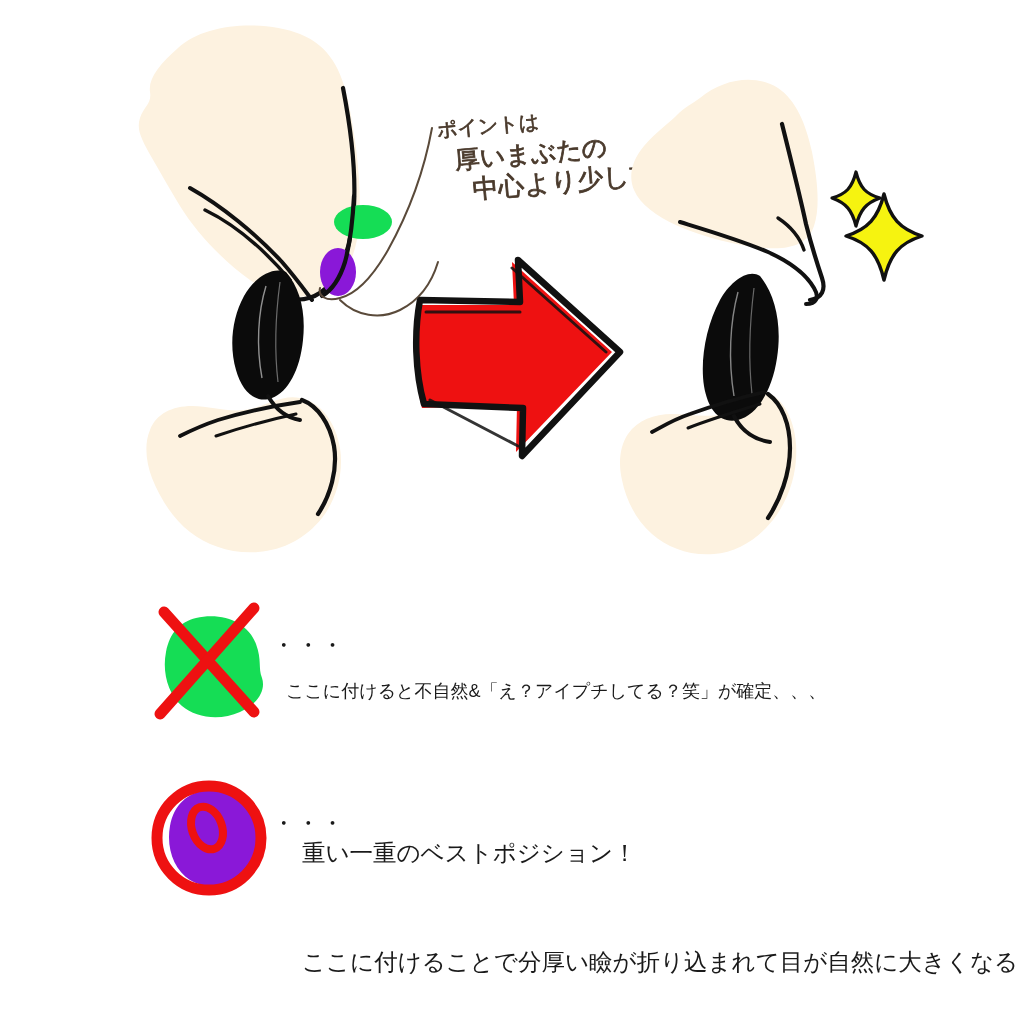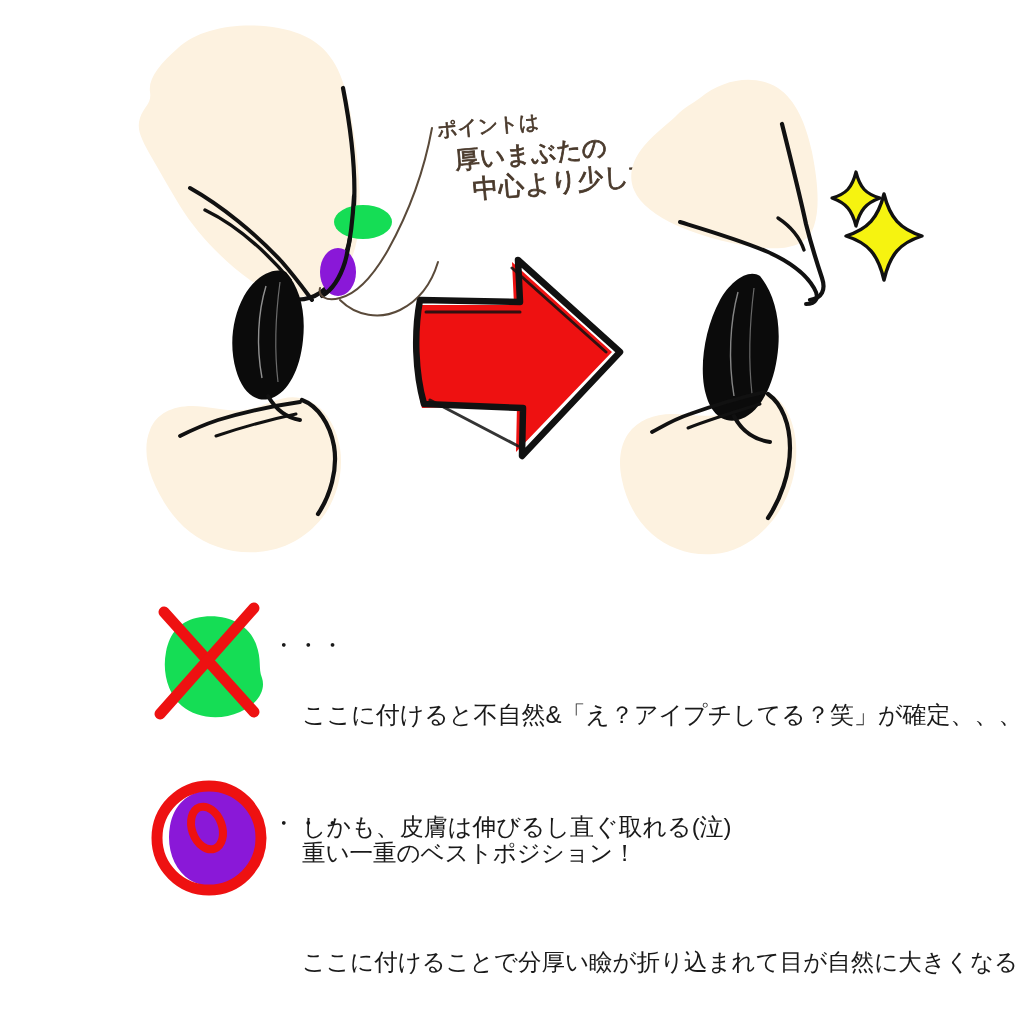--- a/index.html
+++ b/index.html
@@ -46,22 +46,22 @@
     color: #1a1a1a;
     letter-spacing: 0.06em;
   }
 
   
   #legend-ng {
     left: 140px;
     top: 598px;
   }
   #legend-ng .legend-text {
-    font-size: 24px;
-    margin-left: 32px;
+    font-size: 18px;
+    margin-left: 16px;
     margin-top: 24px;
   }
   #ng-bullets {
     left: 272px;
     top: 630px;
     font-size: 23px;
   }
 
   
   #legend-ok {
@@ -197,21 +197,20 @@
                C 174 804, 188 793, 206 790 Z" fill="#8a18d8"></path>
       <ellipse cx="209" cy="838" rx="52" ry="52" fill="none" stroke="#ee1111" stroke-width="11"></ellipse>
       <ellipse cx="207" cy="828" rx="15" ry="22" transform="rotate(-20 207 828)" fill="none" stroke="#ee1111" stroke-width="8"></ellipse>
     </g>
   </svg>
 
   <div class="legend-block" id="legend-ng">
     <div class="legend-marker" style="width:130px;height:130px;"></div>
     <div class="legend-text">
       <span class="text-line">ここに付けると不自然&amp;「え？アイプチしてる？笑」が確定、、、</span>
-      <span class="text-line">しかも、皮膚は伸びるし直ぐ取れる(泣)</span>
     </div>
   </div>
   <div class="bullet-dots" id="ng-bullets">・・・</div>
 
   <div class="legend-block" id="legend-ok">
     <div class="legend-marker" style="width:130px;height:130px;"></div>
     <div class="legend-text">
       <span class="text-line">重い一重のベストポジション！</span>
       <span class="text-line">ここに付けることで分厚い瞼が折り込まれて目が自然に大きくなる！</span>
       

